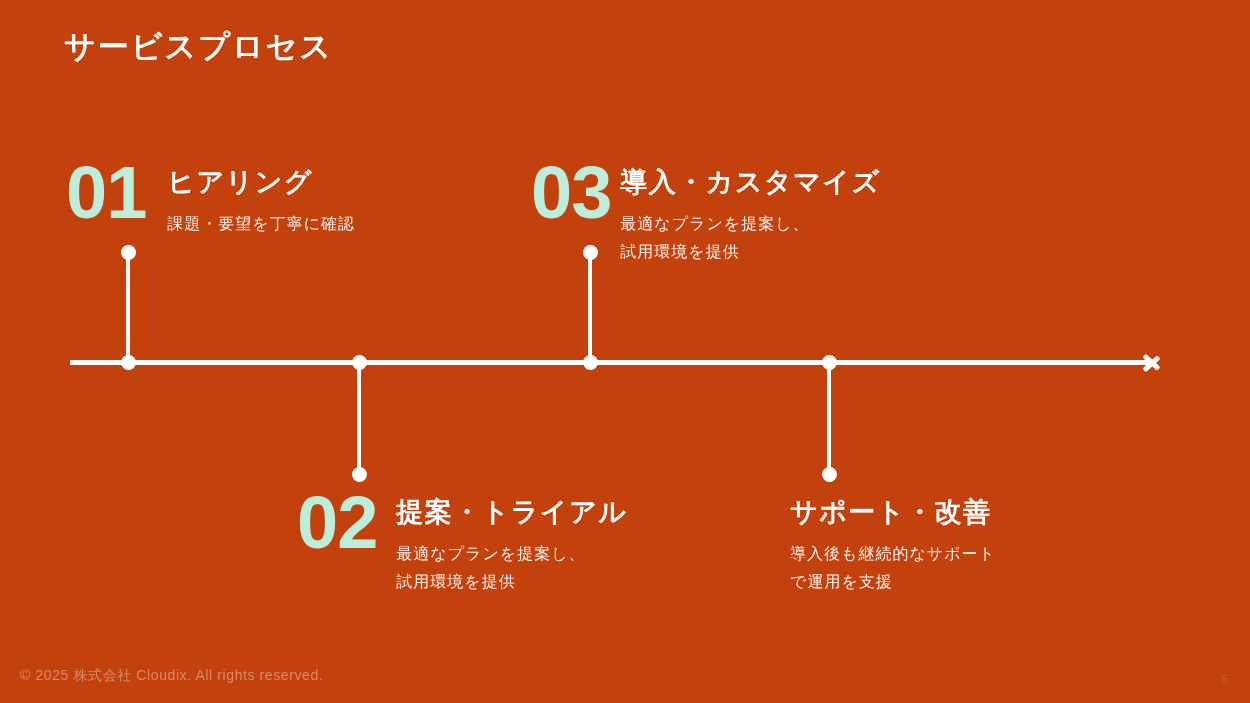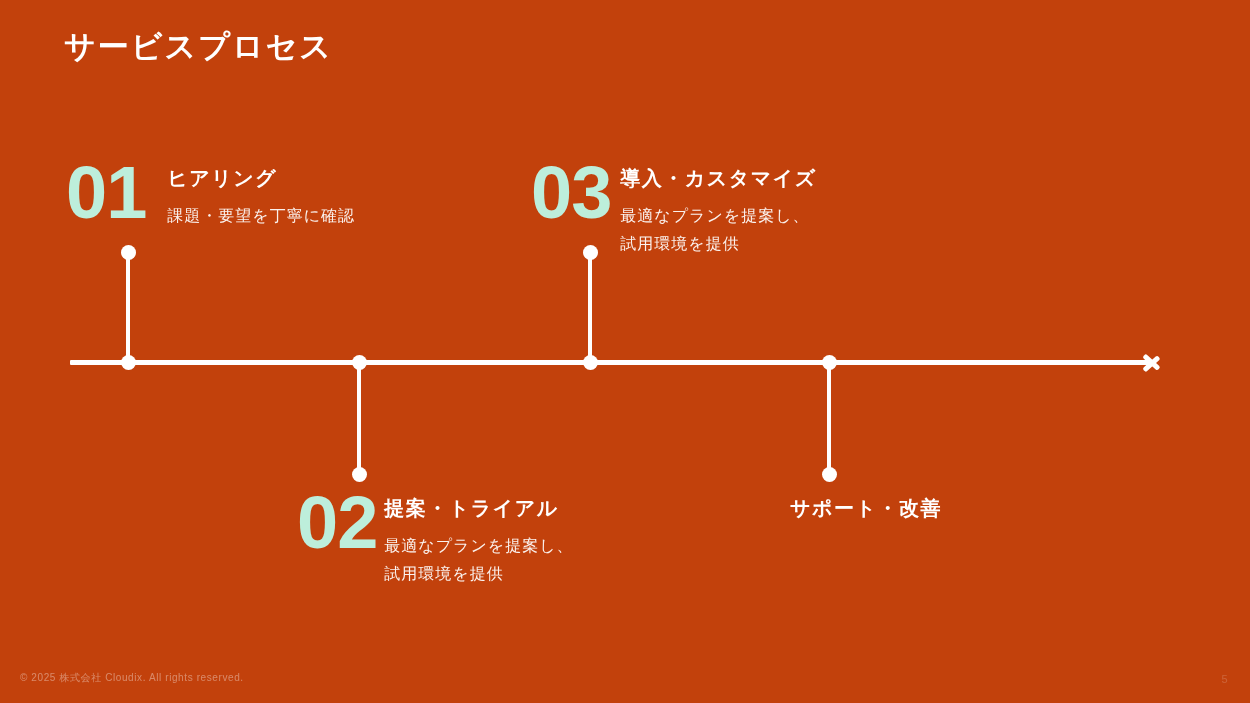--- a/index.html
+++ b/index.html
@@ -106,21 +106,21 @@
     color: #bdeedb;
     line-height: 0.82;
     letter-spacing: -1px;
     flex: 0 0 auto;
   }
   .step-text {
     margin-left: 14px;
     padding-top: 4px;
   }
   .step-title {
-    font-size: 20px;
+    font-size: 27px;
     font-weight: bold;
     color: #ffffff;
     letter-spacing: 1.5px;
     line-height: 1.15;
     white-space: nowrap;
   }
   .step-desc {
     margin-top: 12px;
     font-size: 16px;
     color: rgba(255,255,255,0.93);
@@ -130,28 +130,28 @@
   }
 
   
   #step-1 { left: 66px;  top: 163px; }
   #step-2 { left: 297px; top: 493px; }
   #step-3 { left: 531px; top: 163px; }
   #step-4 { left: 776px; top: 493px; }
 
   #step-3 .step-text { margin-left: 2px; }
   #step-4 .step-text { }
-  #step-2 .step-text { margin-left: 0; font-family: Liberation Serif, serif; }
+  #step-2 .step-text { margin-left: 12px; font-family: Liberation Serif, serif; }
 
   
   #footer-copyright {
     position: absolute;
     left: 20px;
     bottom: 18px;
-    font-size: 10px;
+    font-size: 14px;
     color: rgba(255,255,255,0.38);
     letter-spacing: 0.6px;
     white-space: nowrap;
   }
   #page-number {
     position: absolute;
     right: 22px;
     bottom: 18px;
     font-size: 11px;
     color: rgba(255,255,255,0.18);
@@ -206,19 +206,21 @@
     <div class="step-text">
       <div class="step-title">導入・カスタマイズ</div>
       <div class="step-desc">最適なプランを提案し、
 試用環境を提供</div>
     </div>
   </div>
 
   <div class="step" id="step-4">
     <div class="step-text">
       <div class="step-title">サポート・改善</div>
+      <div class="step-desc">導入後も継続的なサポート
+で運用を支援</div>
     </div>
   </div>
 
   <div id="footer-copyright">© 2025 株式会社 Cloudix. All rights reserved.</div>
   <div id="page-number">5</div>
 
 </div>
 
 </body></html>

